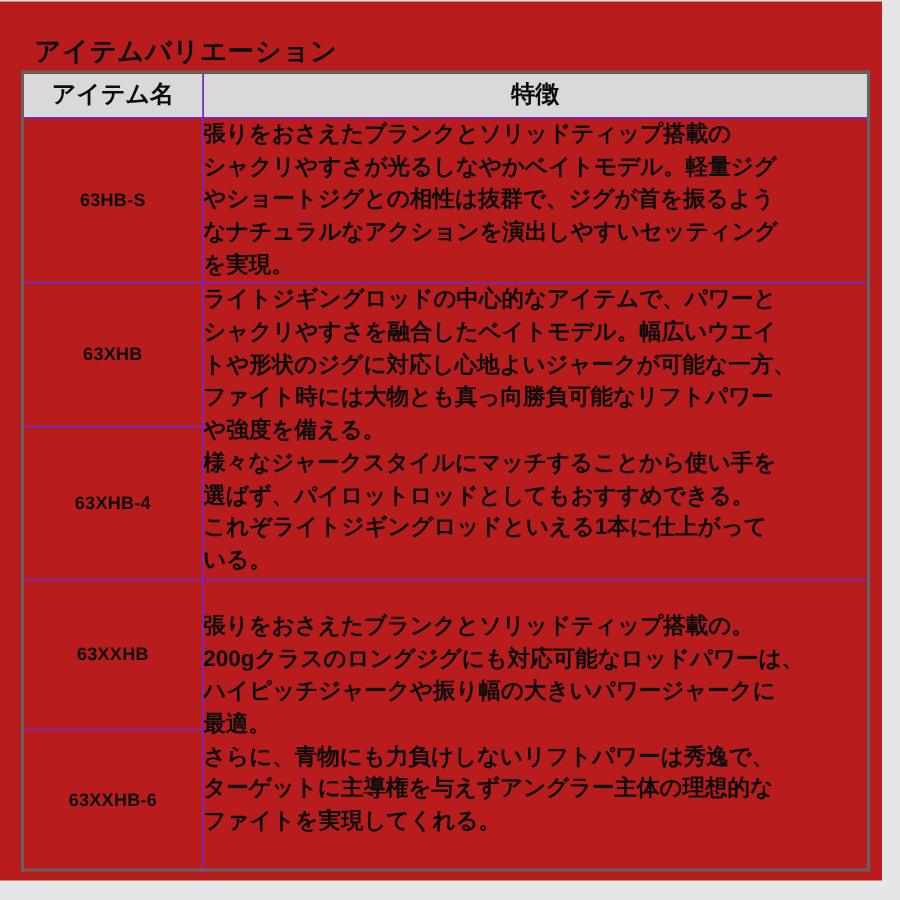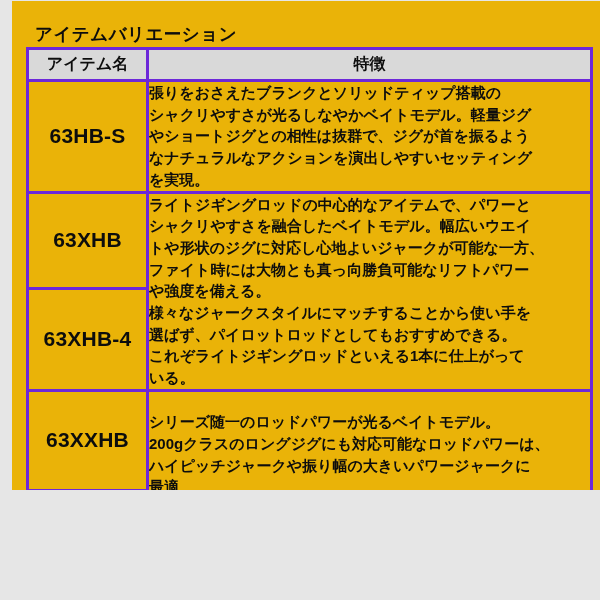--- a/index.html
+++ b/index.html
@@ -6,25 +6,25 @@
     margin: 0;
     padding: 0;
     width: 600px;
     height: 600px;
     background: #e6e6e6;
     font-family: "Liberation Sans", "DejaVu Sans", sans-serif;
     -webkit-font-smoothing: antialiased;
   }
   .page {
     position: absolute;
-    left: 12px;
+    left: 0;
     top: 1px;
     width: 588px;
-    height: 489px;
-    background: #eab308;
+    height: 586px;
+    background: #b91c1c;
     overflow: hidden;
   }
   .page-title {
     position: absolute;
     left: 23px;
     top: 21px;
     font-size: 17.5px;
     font-weight: bold;
     color: #0d0d0d;
     letter-spacing: 0.5px;
@@ -36,35 +36,35 @@
     top: 46px;
     border-collapse: collapse;
     table-layout: fixed;
     width: 564px;
     border: 2px solid #636363;
   }
   table.spec-table col.c1 { width: 120px; }
   table.spec-table col.c2 { width: 444px; }
   table.spec-table th,
   table.spec-table td {
-    border: 3px solid #6d28d9;
+    border: 1px solid #6d28d9;
     padding: 0;
     color: #0d0d0d;
     font-weight: bold;
     vertical-align: middle;
     overflow: hidden;
   }
   table.spec-table th {
     background: #d9d9d9;
     font-size: 16px;
     text-align: center;
     height: 29px;
   }
   td.item-cell {
-    font-size: 21px;
+    font-size: 12px;
     text-align: center;
     letter-spacing: 0.2px;
   }
   td.feature-cell {
     font-size: 15px;
     line-height: 21.7px;
     padding: 1px 5px 1px 7px;
     white-space: pre-line;
     text-align: left;
   }
@@ -114,21 +114,21 @@
 これぞライトジギングロッドといえる1本に仕上がって
 いる。</td>
     </tr>
 
     <tr class="r3">
       <td class="item-cell">63XHB-4</td>
     </tr>
 
     <tr class="r4">
       <td class="item-cell">63XXHB</td>
-      <td class="feature-cell" rowspan="2">シリーズ随一のロッドパワーが光るベイトモデル。
+      <td class="feature-cell" rowspan="2">張りをおさえたブランクとソリッドティップ搭載の。
 200gクラスのロングジグにも対応可能なロッドパワーは、
 ハイピッチジャークや振り幅の大きいパワージャークに
 最適。
 さらに、青物にも力負けしないリフトパワーは秀逸で、
 ターゲットに主導権を与えずアングラー主体の理想的な
 ファイトを実現してくれる。</td>
     </tr>
 
     <tr class="r5">
       <td class="item-cell">63XXHB-6</td>

